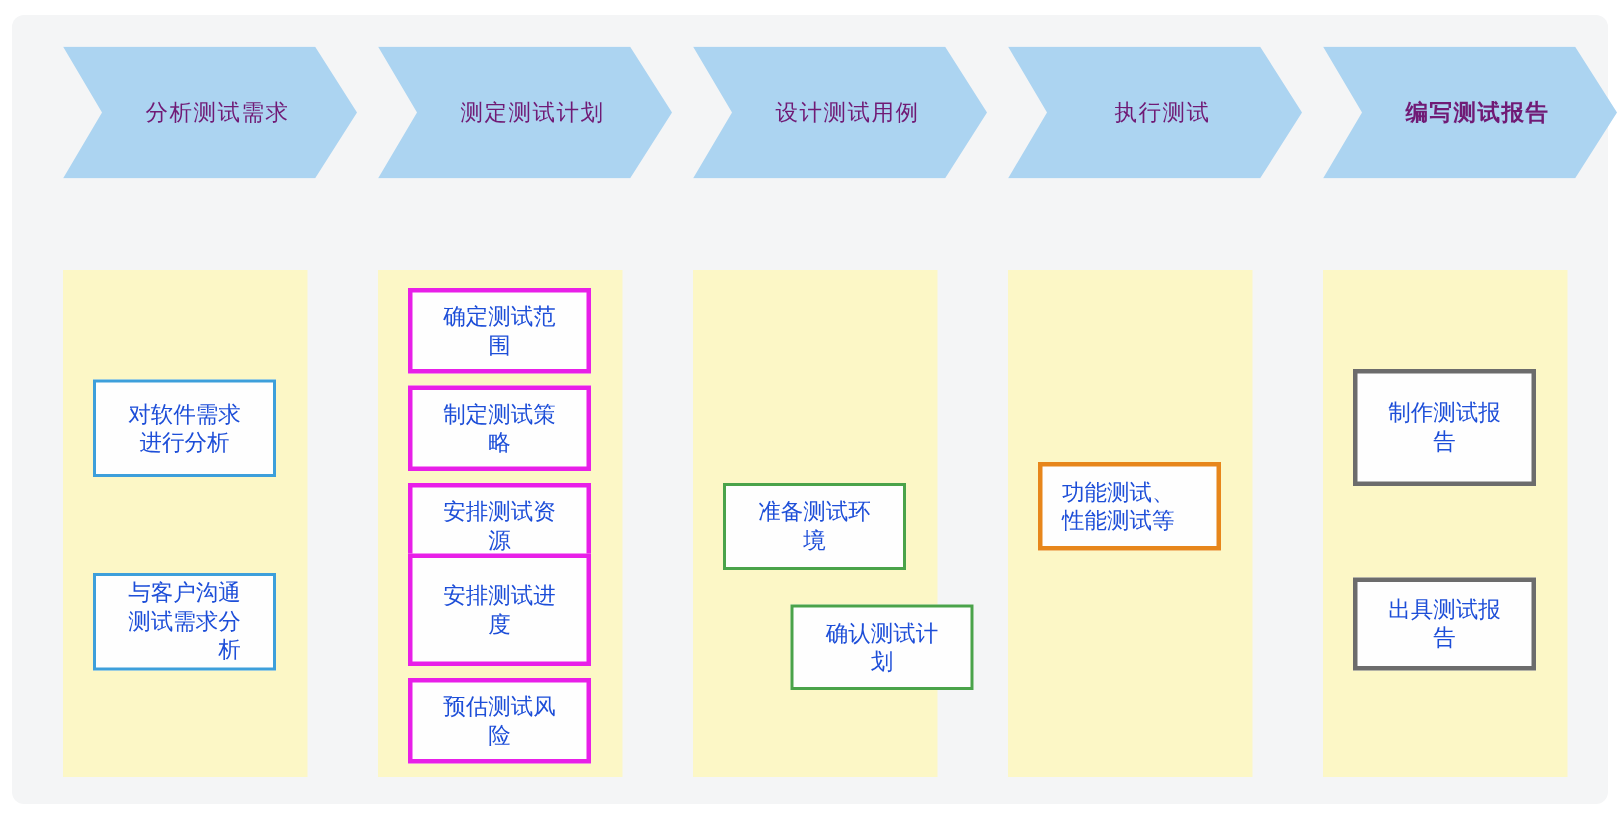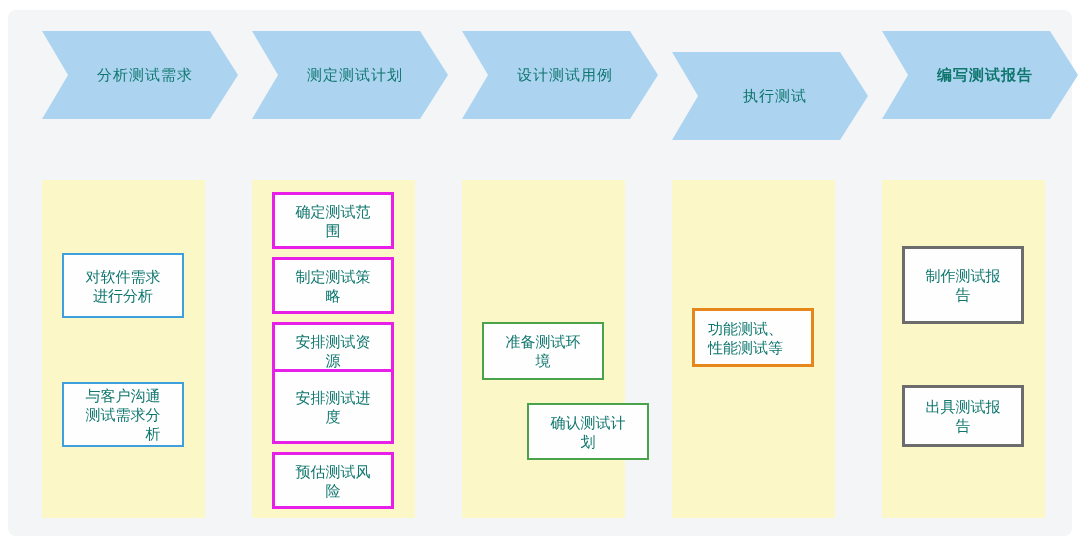--- a/index.html
+++ b/index.html
@@ -12,35 +12,35 @@
   .board{
     position:absolute;left:8px;top:10px;right:8px;bottom:14px;
     border-radius:8px;
   }
   .chevron{
     position:absolute;top:31px;width:196px;height:88px;
     clip-path:polygon(0 0,168px 0,196px 44px,168px 88px,0 88px,26px 44px);
     display:flex;align-items:center;justify-content:center;
   }
   .chevron-label{
-    font-size:15px;color:#0f766e;letter-spacing:1px;
+    font-size:15px;color:#701a75;letter-spacing:1px;
     padding-left:10px;
   }
   .col{
     position:absolute;top:180px;width:163px;height:338px;
   }
   .task-box{
     position:absolute;left:20px;width:122px;box-sizing:border-box;
     background:#fefefe;
     border:2px solid #999999;
     display:flex;align-items:center;justify-content:center;
     text-align:center;
   }
   .task-label{
-    font-size:15px;line-height:19px;color:#0f766e;white-space:pre-line;
+    font-size:15px;line-height:19px;color:#1d4ed8;white-space:pre-line;
   }
   .bw3{border-width:3px;}
   
   .x0{left:42px}.x1{left:252px}.x2{left:462px}.x3{left:672px}.x4{left:882px}
   
   .p0a{top:73px;height:65px}
   .p0b{top:202px;height:65px}
   
   .p1a{top:12px;height:57px}
   .p1b{top:77px;height:57px}
@@ -111,21 +111,21 @@
     <div class="task-box p2b" style="border-color: rgb(74, 163, 74);">
       <span class="task-label">准备测试环
 境</span>
     </div>
     <div class="task-box p2c" style="border-color: rgb(74, 163, 74); margin-left: 45px;">
       <span class="task-label">确认测试计
 划</span>
     </div>
   </div>
 
-  <div class="chevron x3" style="background-color: rgb(172, 212, 241); margin-top: 21px;">
+  <div class="chevron x3" style="background-color: rgb(172, 212, 241);">
     <span class="chevron-label">执行测试</span>
   </div>
   <div class="col x3" style="background-color: rgb(252, 247, 198);">
     <div class="task-box bw3 p3a" style="border-color: rgb(231, 134, 27);">
       <span class="task-label">功能测试、
 性能测试等</span>
     </div>
   </div>
 
   <div class="chevron x4" style="background-color: rgb(172, 212, 241); font-weight: bold;">

